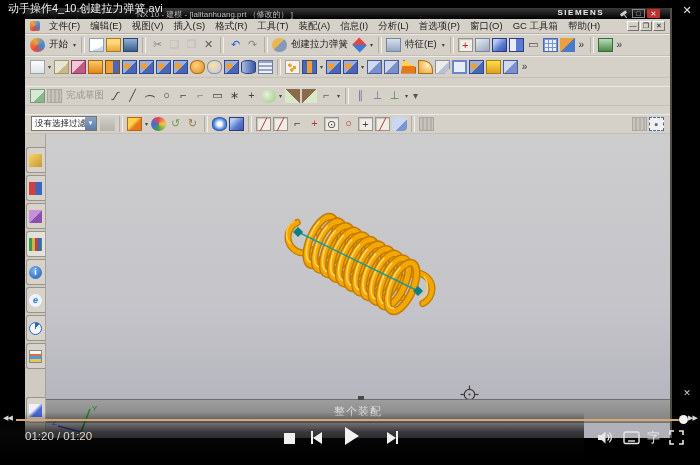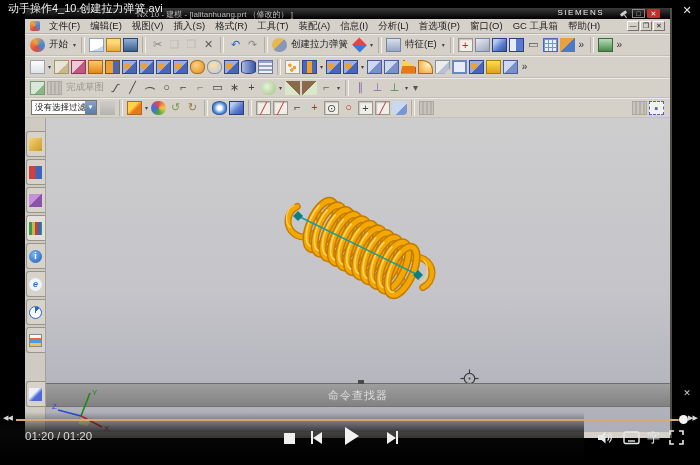--- a/index.html
+++ b/index.html
@@ -4,37 +4,37 @@
 <style>
   * { box-sizing: border-box; margin: 0; padding: 0; }
   html,body { background:#000; }
   body { font-family:"Liberation Sans","DejaVu Sans",sans-serif; }
   #stage { position:relative; width:700px; height:465px; background:#000; overflow:hidden; }
 
   
   #nx { position:absolute; left:25px; top:8px; width:647px; height:430px; background:#d5d1c9; overflow:hidden; border-right:2px solid #504c48; }
   #nx-titlebar { height:11px; background:linear-gradient(180deg,#3a3a3a,#101010 70%,#000); display:flex; align-items:center; position:relative;text-align:right; }
   #nx-title { position:absolute; left:112px; top:1px; font-size:8px; color:#bdbdbd; white-space:nowrap; }
-  #nx-brand { position:absolute; right:66px; top:0px; font-size:8px; font-weight:normal; letter-spacing:1.5px; color:#ececec; }
+  #nx-brand { position:absolute; right:66px; top:0px; font-size:8px; font-weight:bold; letter-spacing:1.5px; color:#ececec; }
   .tbtn { position:absolute; top:1px; width:13px; height:9px; display:flex; align-items:center; justify-content:center; font-size:7px; line-height:9px; color:#ddd; cursor:default; }
   #btn-pin { right:40px; } #btn-max { right:25px; border:1px solid #888; }
   #btn-close { right:10px; background:#c03028; border-radius:1px; color:#fff; }
   .pinshape { width:7px; height:3px; background:#cfcfcf; border-radius:1px; position:relative; transform:rotate(-35deg); }
   .pinshape::after { content:""; position:absolute; left:3px; top:3px; width:1px; height:4px; background:#cfcfcf; }
 
   #nx-menubar { height:15px; background:#d5d1c9; border-bottom:1px solid #b6b2aa; display:flex; align-items:center; padding:0 3px; }
   #nx-app-icon { width:10px; height:10px; border-radius:2px; margin:0 4px 0 2px;
       background:conic-gradient(from 200deg,#e04838,#f0a43a,#3a8ae0,#e04838); }
   .menu-item { font-size:9.5px; color:#1c1c1c; padding:0 5px; white-space:nowrap; cursor:default; }
   #mdi { margin-left:auto; display:flex; gap:1px; padding-right:2px; }
   .mdi-b { width:12px; height:10px; background:#d5d1c9; border:1px solid; border-color:#fcfcfc #76726e #76726e #fcfcfc; font-size:7px; line-height:8px; text-align:center; color:#222; }
 
   .tb-row { display:flex; align-items:center; padding:0 0 0 4px; background:#d5d1c9; border-bottom:1px solid #c4c0b8; box-shadow:inset 0 1px 0 #eceae4; overflow:hidden; white-space:nowrap; }
   #toolbar-row1,#toolbar-row2 { height:22px; }
-  #toolbar-row3,#toolbar-row4 { height:20px; }
+  #toolbar-row3,#toolbar-row4 { height:20px;margin-top:8px; }
   .tbi { width:15px; height:14px; line-height:13px; text-align:center; font-size:11px; display:inline-block; flex:none; margin:1px; cursor:default; }
   .tbi.dim { opacity:.42; }
   .tbi.boxx { background:#efeee8; border:1px solid #9a968e; box-shadow:inset 1px 1px 1px #c8c4bc; line-height:12px; }
   .tbi.ovf { width:9px; font-size:10px; color:#333; line-height:14px; }
   .tb-label { font-size:9.5px; color:#1c1c1c; padding:0 3px; flex:none; cursor:default; }
   .tb-label.dim { color:#9a968e; }
   .dd { font-size:6px; color:#444; width:7px; flex:none; text-align:center; cursor:default; }
   .tb-sep { width:4px; height:16px; border-left:1px solid #b2aea6; border-right:1px solid #f2f0ea; margin:0 3px; flex:none; }
   .combo { display:inline-flex; align-items:center; height:15px; background:#fff; border:1px solid #7a766e; margin:0 2px; flex:none; overflow:hidden; cursor:default; }
   .combo .cv { font-size:8.5px; color:#111; padding:0 3px; flex:1; white-space:nowrap; overflow:hidden; }
@@ -350,21 +350,21 @@
         <svg id="crosshair" width="19" height="19" viewBox="0 0 19 19">
           <circle cx="9.5" cy="9.5" r="5.2" fill="none" stroke="#3c3c3c" stroke-width="1.2"></circle>
           <line x1="9.5" y1="0.5" x2="9.5" y2="4.5" stroke="#3c3c3c" stroke-width="1.2"></line>
           <line x1="9.5" y1="14.5" x2="9.5" y2="18.5" stroke="#3c3c3c" stroke-width="1.2"></line>
           <line x1="0.5" y1="9.5" x2="4.5" y2="9.5" stroke="#3c3c3c" stroke-width="1.2"></line>
           <line x1="14.5" y1="9.5" x2="18.5" y2="9.5" stroke="#3c3c3c" stroke-width="1.2"></line>
           <circle cx="9.5" cy="9.5" r="1" fill="#3c3c3c"></circle>
         </svg>
         <div id="notice-band">
           <span class="band-tick"></span>
-          <span id="notice-text">命令查找器</span>
+          <span id="notice-text">整个装配</span>
         </div>
         <svg id="triad" width="62" height="46" viewBox="0 0 62 46">
           <polygon points="30,30 41,33 37,41 26,38" fill="#d8cfa8" opacity="0.85" stroke="#9a9684" stroke-width="0.6"></polygon>
           <line x1="30" y1="30" x2="39" y2="7" stroke="#1a8a1a" stroke-width="1.6"></line>
           <text x="41" y="9" font-size="8" fill="#1a8a1a">Y</text>
           <line x1="30" y1="30" x2="7" y2="24" stroke="#2a4ad8" stroke-width="1.6"></line>
           <text x="1" y="23" font-size="8" fill="#2a4ad8">Z</text>
           <line x1="30" y1="30" x2="51" y2="41" stroke="#c03030" stroke-width="1.6"></line>
           <text x="53" y="45" font-size="8" fill="#c03030">X</text>
         </svg>

